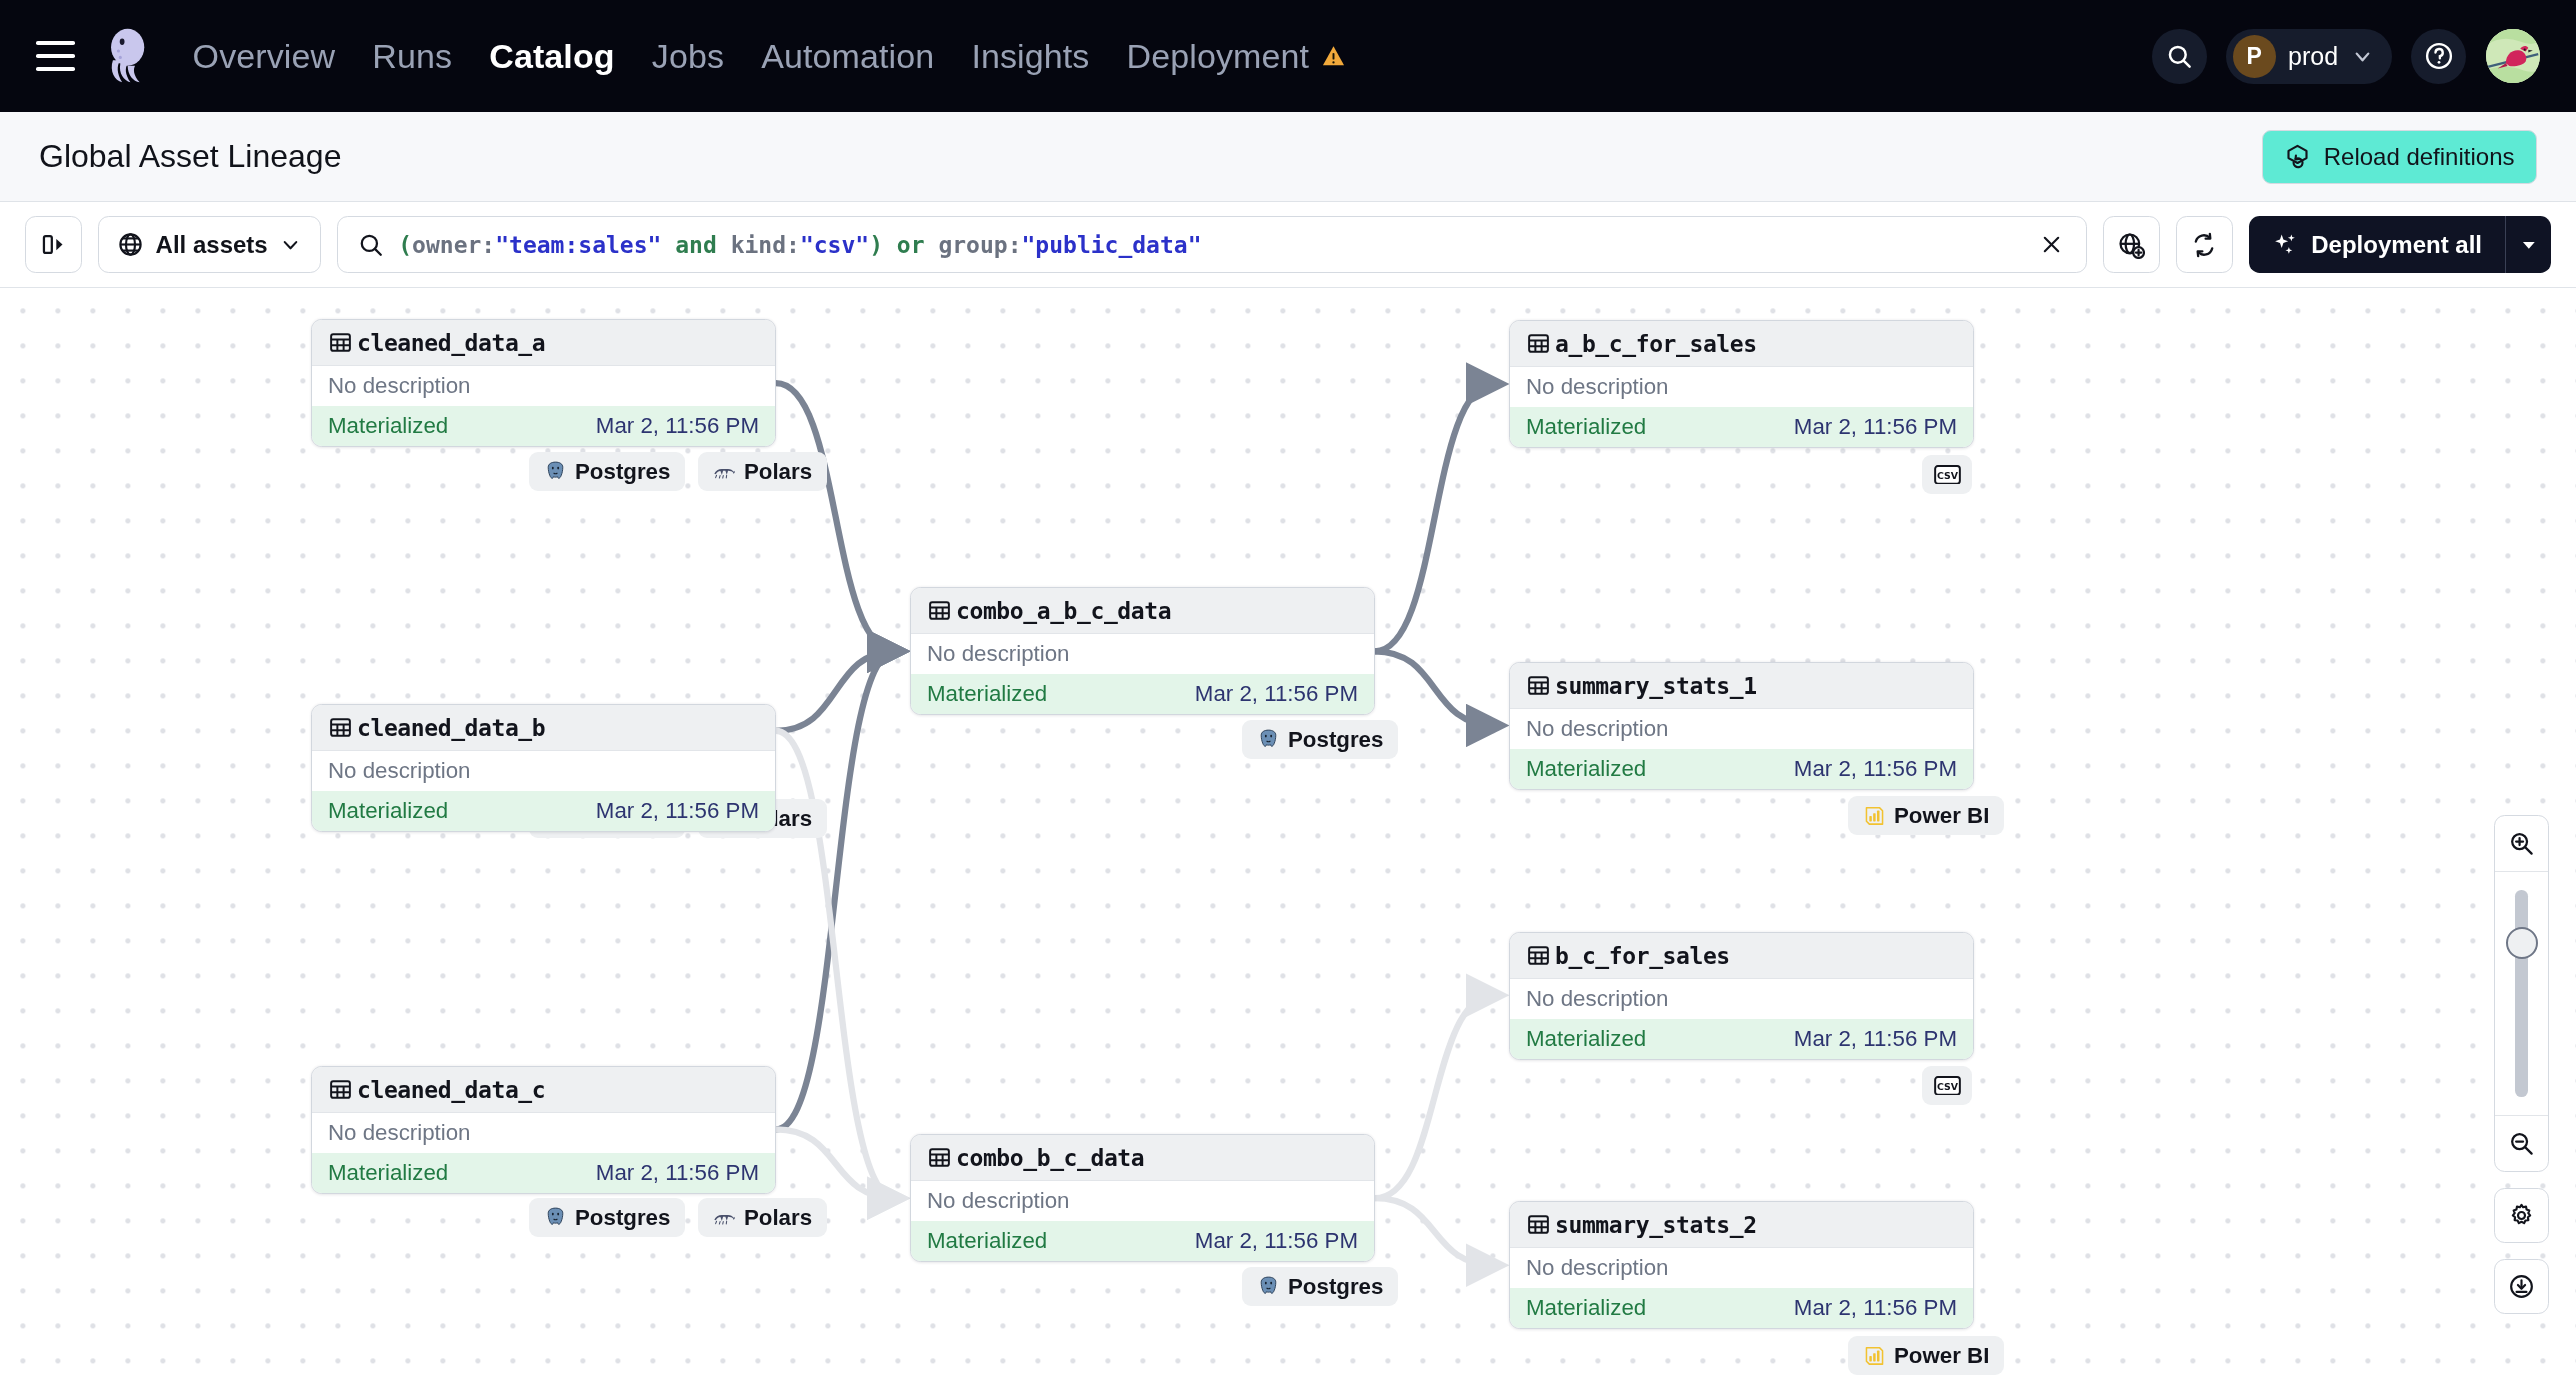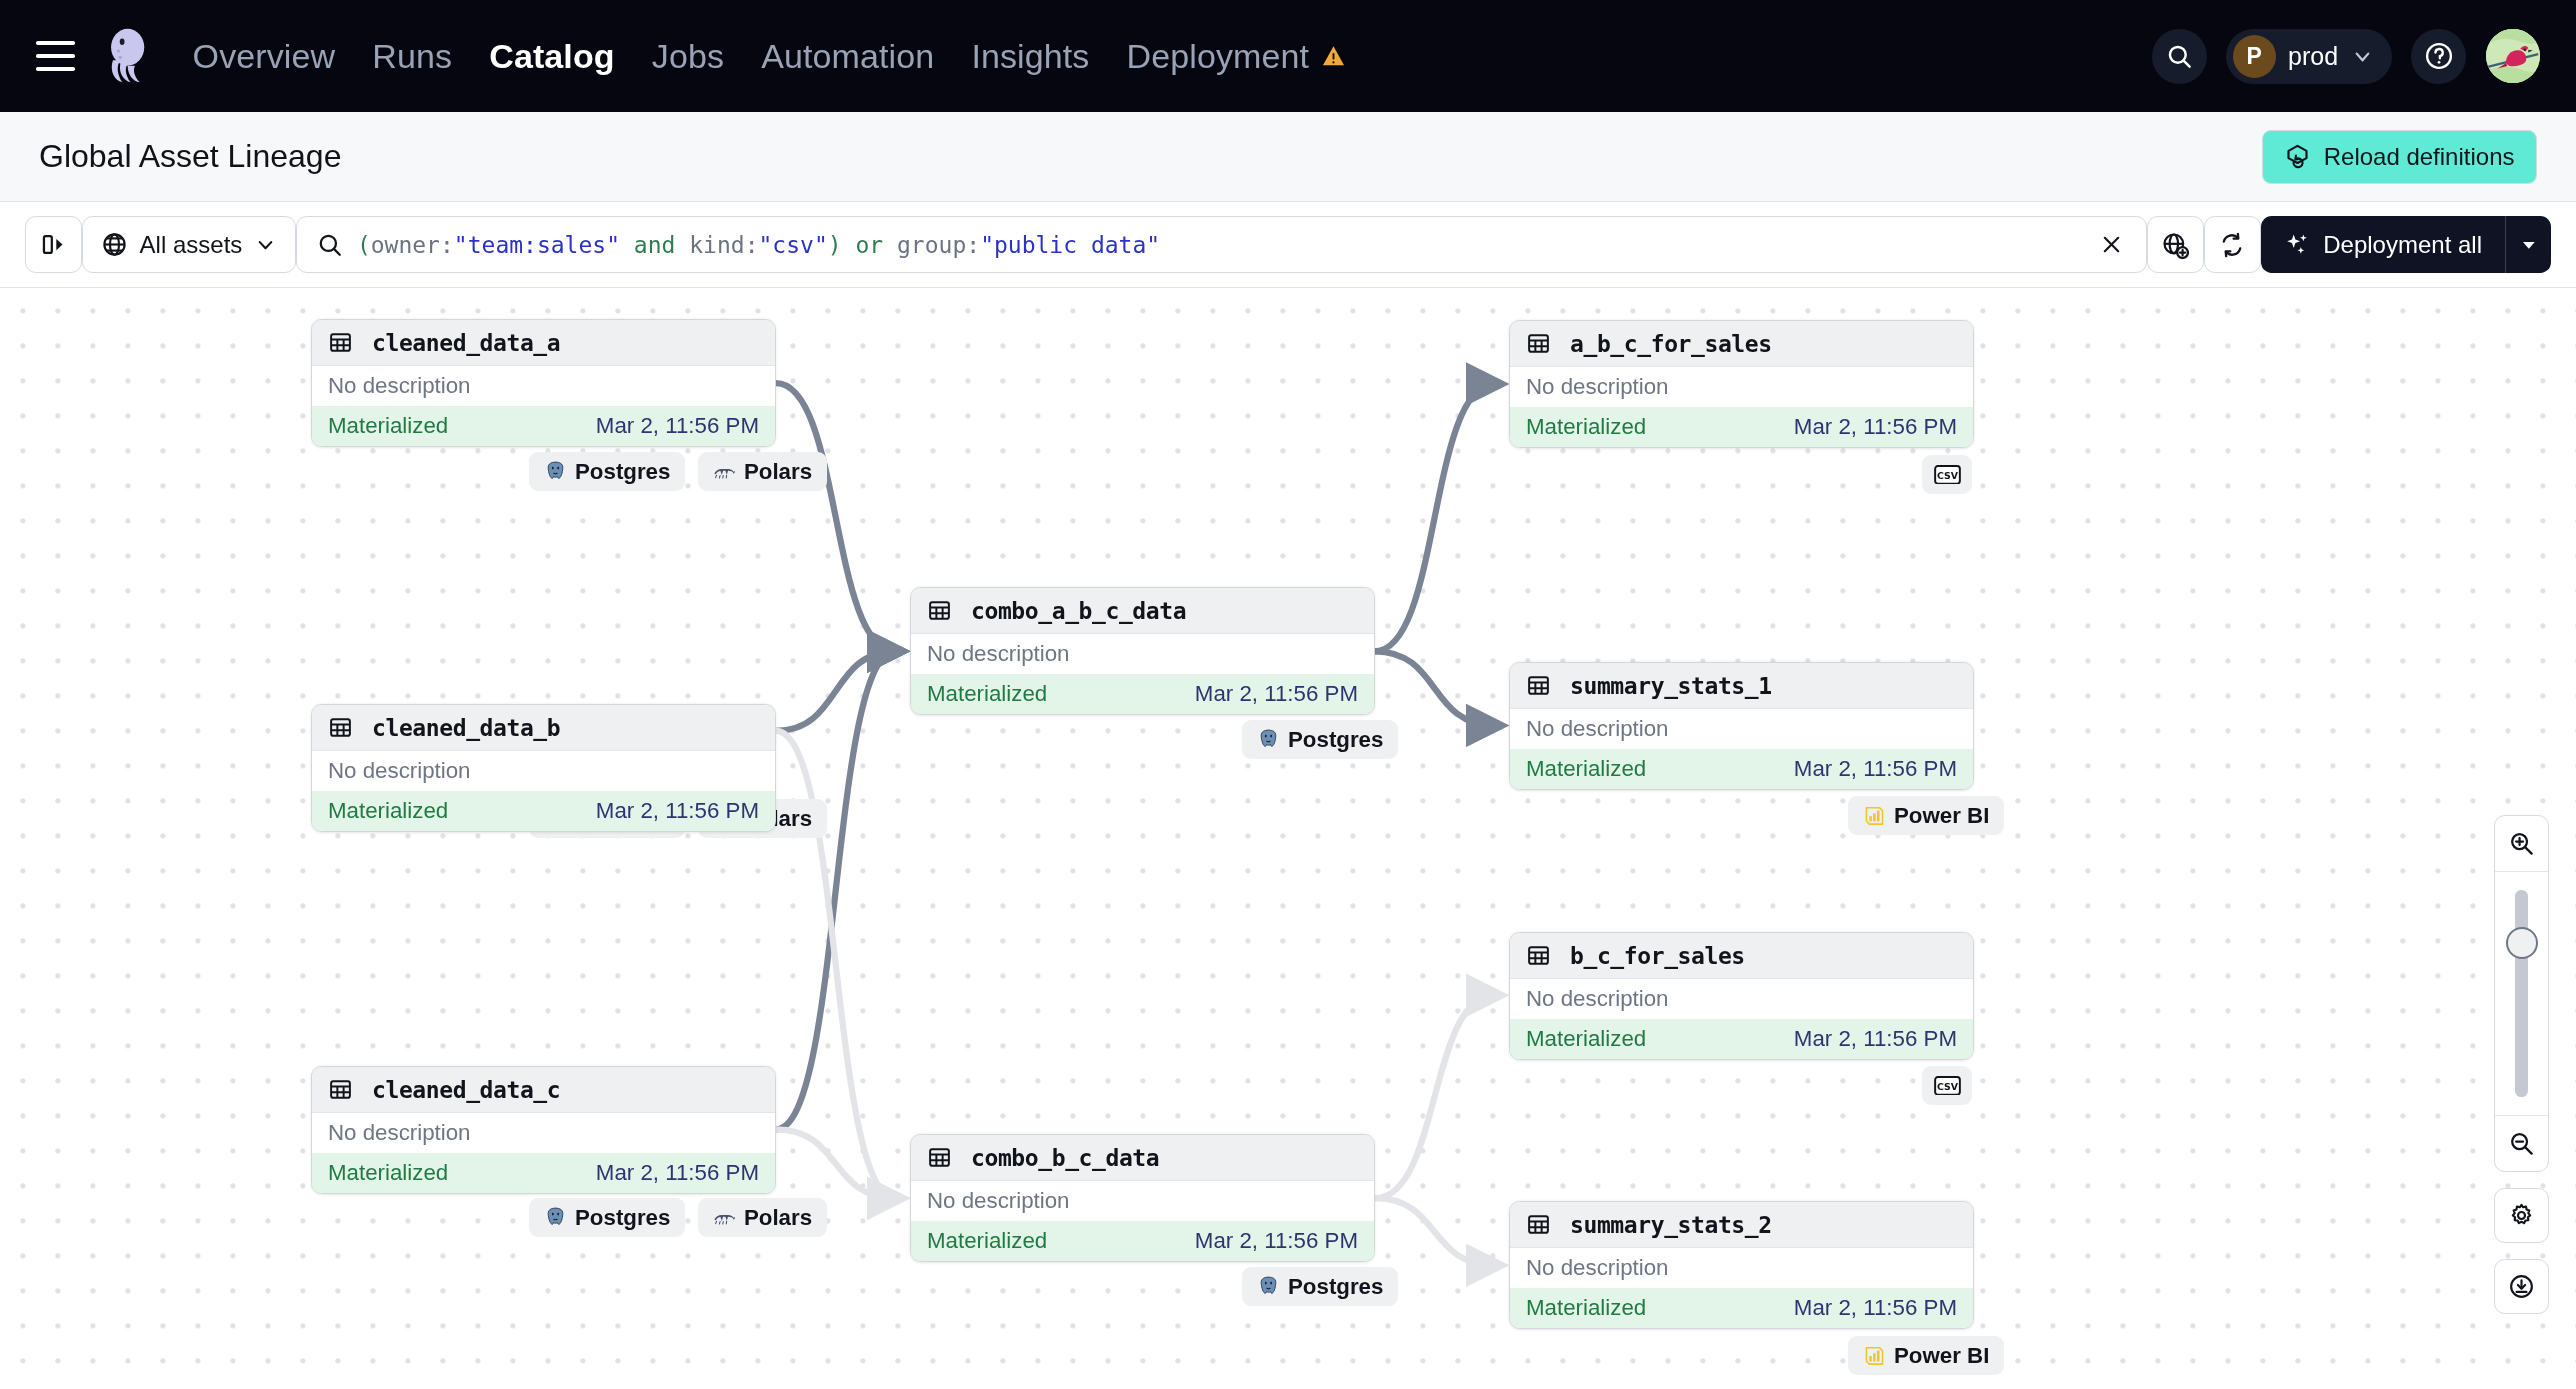--- a/index.html
+++ b/index.html
@@ -55,21 +55,21 @@
   .reload-btn {
     margin-left:auto; height: 54px; background:#5eead4;
     border:0.9px solid #d5dae1; border-radius: 9px;
     display:flex; align-items:center; gap:12.5px; padding: 0 21.5px;
     font-size:24px; color:#11131a; cursor:pointer;
   }
 
   
   #toolbar {
     height: 86px; background:#ffffff; border-bottom: 0.9px solid #e0e4e9;
-    display:flex; align-items:center; padding: 0 25px; 
+    display:flex; align-items:center; padding: 0 25px; gap: 16px; font-weight: bold;
   }
   .icon-btn {
     width: 57px; height: 57px; border:0.9px solid #d5dae1; border-radius: 10.7px;
     background:#fff; display:flex; align-items:center; justify-content:center;
     cursor:pointer; flex:0 0 auto;
   }
   .allassets-btn {
     height: 57px; border:0.9px solid #d5dae1; border-radius: 10.7px; background:#fff;
     display:flex; align-items:center; gap:11.6px; padding: 0 18px;
     font-size: 24px; color:#11131a; cursor:pointer; flex:0 0 auto;
@@ -109,21 +109,21 @@
   #edges { position:absolute; inset:0; width:100%; height:100%; }
 
   .node {
     position:absolute; width: 465px; background:#fff;
     border:0.9px solid #d2d7de; border-radius: 10.7px;
     box-shadow: 0 0.9px 2.7px rgba(16,22,35,.10);
     overflow:hidden; cursor:pointer; z-index: 5;
   }
   .node-head {
     height: 46px; background:#eef0f2; border-bottom:0.9px solid #e2e5e9;
-    display:flex; align-items:center; gap: 19px; padding: 0 16px;
+    display:flex; align-items:center; gap: 4px; padding: 0 16px;
   }
   .node-name {
     font-family:"DejaVu Sans Mono", monospace; font-size:23px;
     color:#12141c; font-weight:700; letter-spacing:-0.4px; white-space:nowrap;
   }
   .node-desc {
     height: 40px; display:flex; align-items:center; padding: 0 16px;
     font-size: 22.3px; color:#6e7685; background:#fff;
   }
   .node-status {

